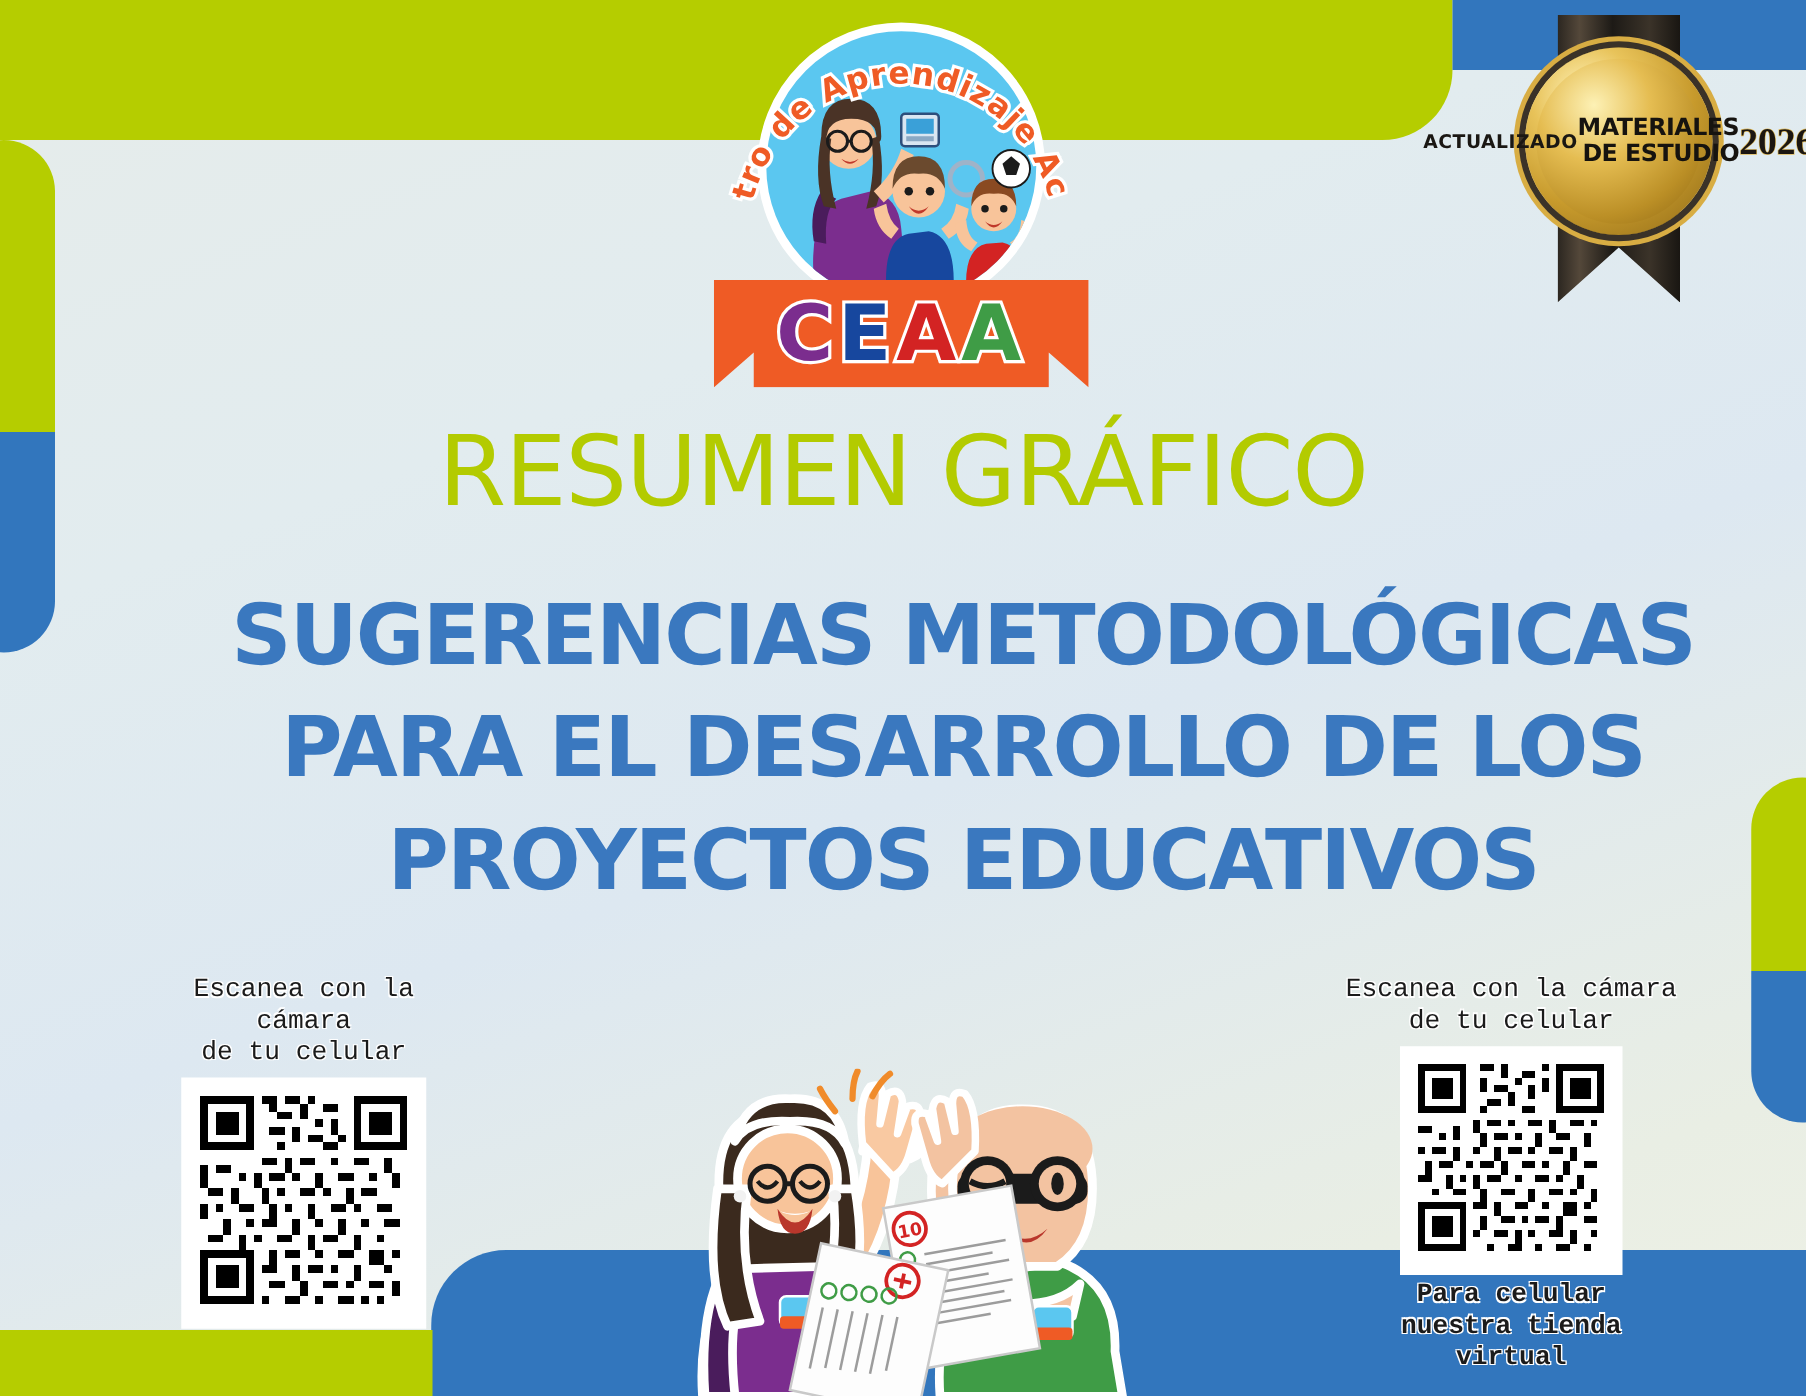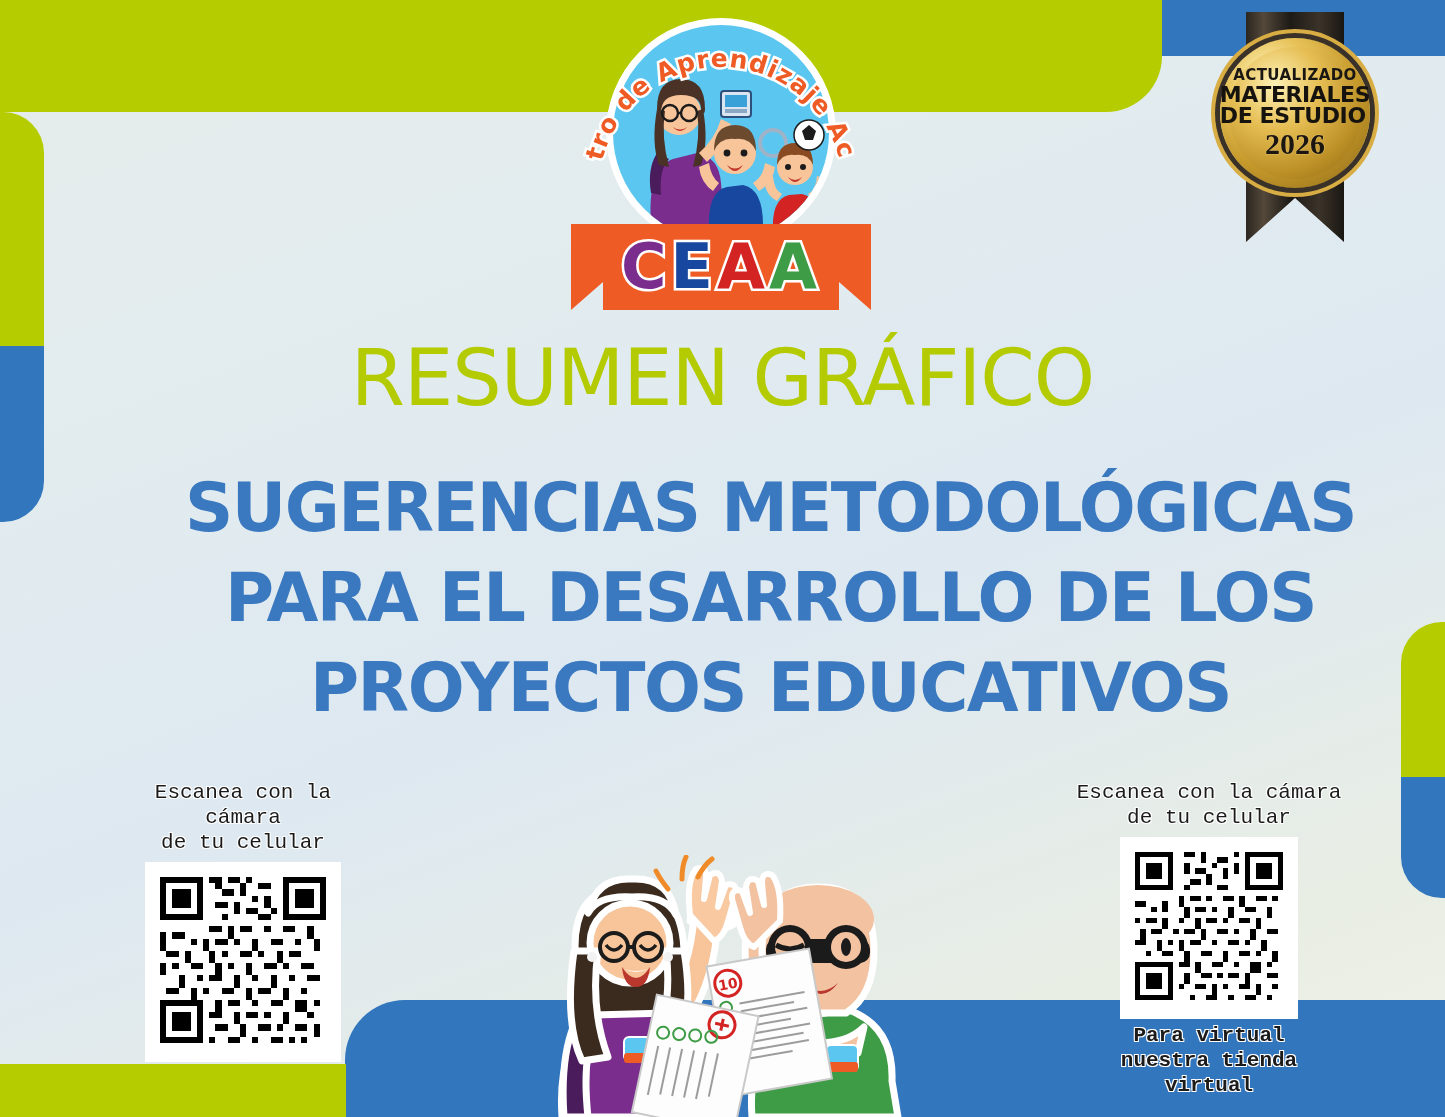--- a/index.html
+++ b/index.html
@@ -42,23 +42,23 @@
   
   .badge{position:absolute;left:1210px;top:8px;width:170px;height:238px;}
   .ribbon{position:absolute;left:36px;top:4px;width:98px;height:230px;
     background:linear-gradient(90deg,#2b2620 0%,#54483a 18%,#1d1a16 45%,#3b3329 75%,#191612 100%);
     clip-path:polygon(0 0,98px 0,98px 230px,49px 186px,0 230px);}
   .medal{position:absolute;left:10px;top:30px;width:150px;height:150px;border-radius:50%;
     background:radial-gradient(circle at 32% 26%,#fff4bd 0%,#e8c35a 28%,#c79a2c 58%,#8d6816 100%);
     box-shadow:0 0 0 5px #3a3228,0 0 0 9px #d8ad43, 0 2px 6px rgba(0,0,0,.45);}
   .medal-inner{position:absolute;left:9px;top:9px;right:9px;bottom:9px;border-radius:50%;
     background:radial-gradient(circle at 35% 28%,#fdf1b5 0%,#e5bd52 35%,#bb8f26 70%,#8a6412 100%);
-    display:flex;flex-direction:column;align-items:center;justify-content:center;}
+    display:flex;flex-direction:row;align-items:center;justify-content:center;}
   .b-l1{font-family:"DejaVu Sans", sans-serif;font-weight:bold;font-size:15px;color:#1a1713;letter-spacing:.4px;}
-  .b-l2{font-family:"DejaVu Sans", sans-serif;font-weight:bold;font-size:22px;color:#16130f;line-height:21px;text-align:left;letter-spacing:-.4px;}
+  .b-l2{font-family:"DejaVu Sans", sans-serif;font-weight:bold;font-size:19px;color:#16130f;line-height:21px;text-align:right;letter-spacing:-.4px;}
   .b-l3{font-family:Liberation Serif, serif;font-weight:bold;font-size:30px;color:#1b1611;margin-top:1px;
     -webkit-text-stroke:1px #e3bd5c;paint-order:stroke fill;}
 
   
   .t-green{position:absolute;left:0;top:333px;width:1445px;text-align:center;
     font-family:"DejaVu Sans", sans-serif;font-weight:normal;font-size:78px;letter-spacing:-1px;
     color:#b3cb00;}
   .t-blue{position:absolute;left:0;top:463px;width:1445px;text-align:center;
     font-family:"DejaVu Sans", sans-serif;font-weight:bold;color:#3a78bf;
     font-size:67px;line-height:90px;letter-spacing:-1.5px;padding-left:48px;}
@@ -403,21 +403,21 @@
             <rect x="26" y="25" width="1" height="1"></rect>
           <rect x="11" y="27" width="1" height="1"></rect>
             <rect x="14" y="27" width="2" height="1"></rect>
             <rect x="18" y="27" width="1" height="1"></rect>
             <rect x="21" y="27" width="2" height="1"></rect>
             <rect x="25" y="27" width="1" height="1"></rect>
         </g>
       </svg>
     </div>
     <div class="qr-cap qr-cap-bold">
-      <div>Para virtual</div>
+      <div>Para celular</div>
       <div>nuestra tienda</div>
       <div>virtual</div>
     </div>
   </div>
 
 
   <div class="chars">
     <svg width="390" height="262" viewBox="0 0 390 262">
       <g stroke="#ffffff" stroke-width="7" stroke-linejoin="round">
 

